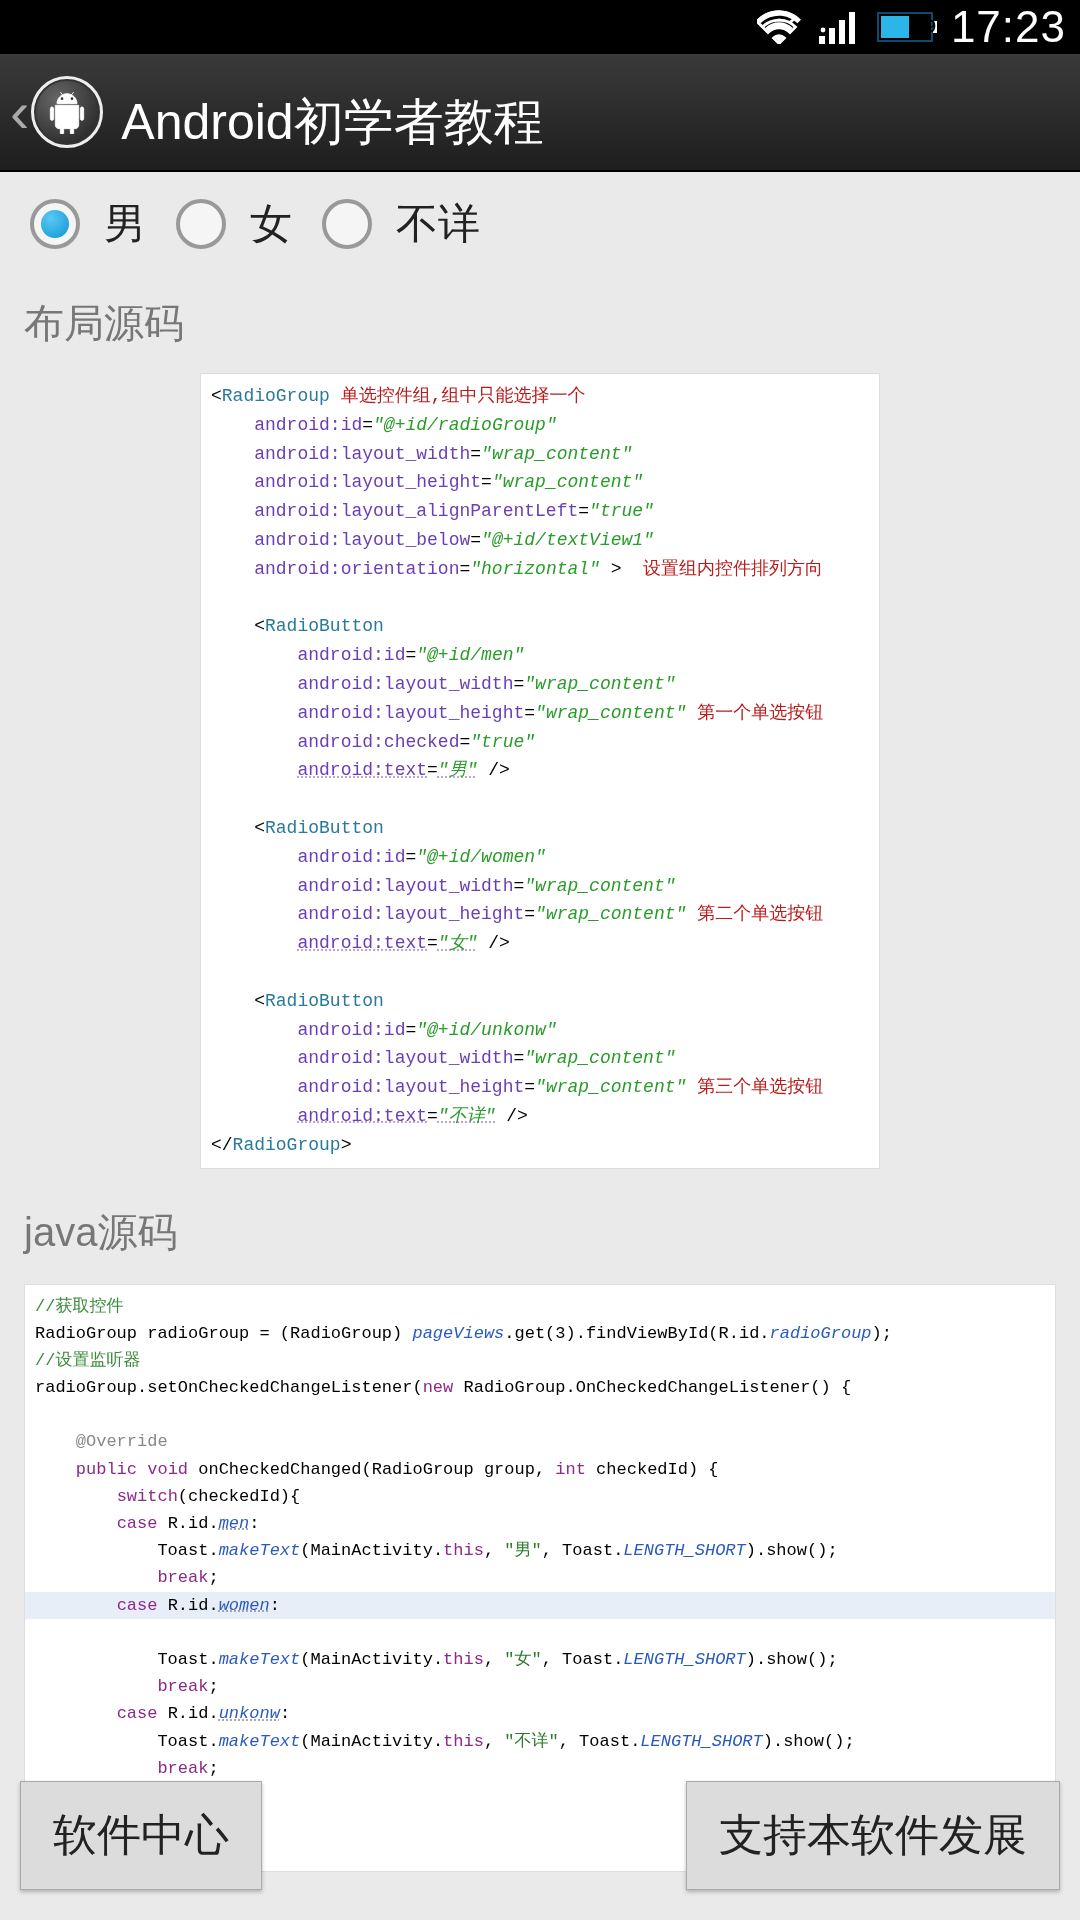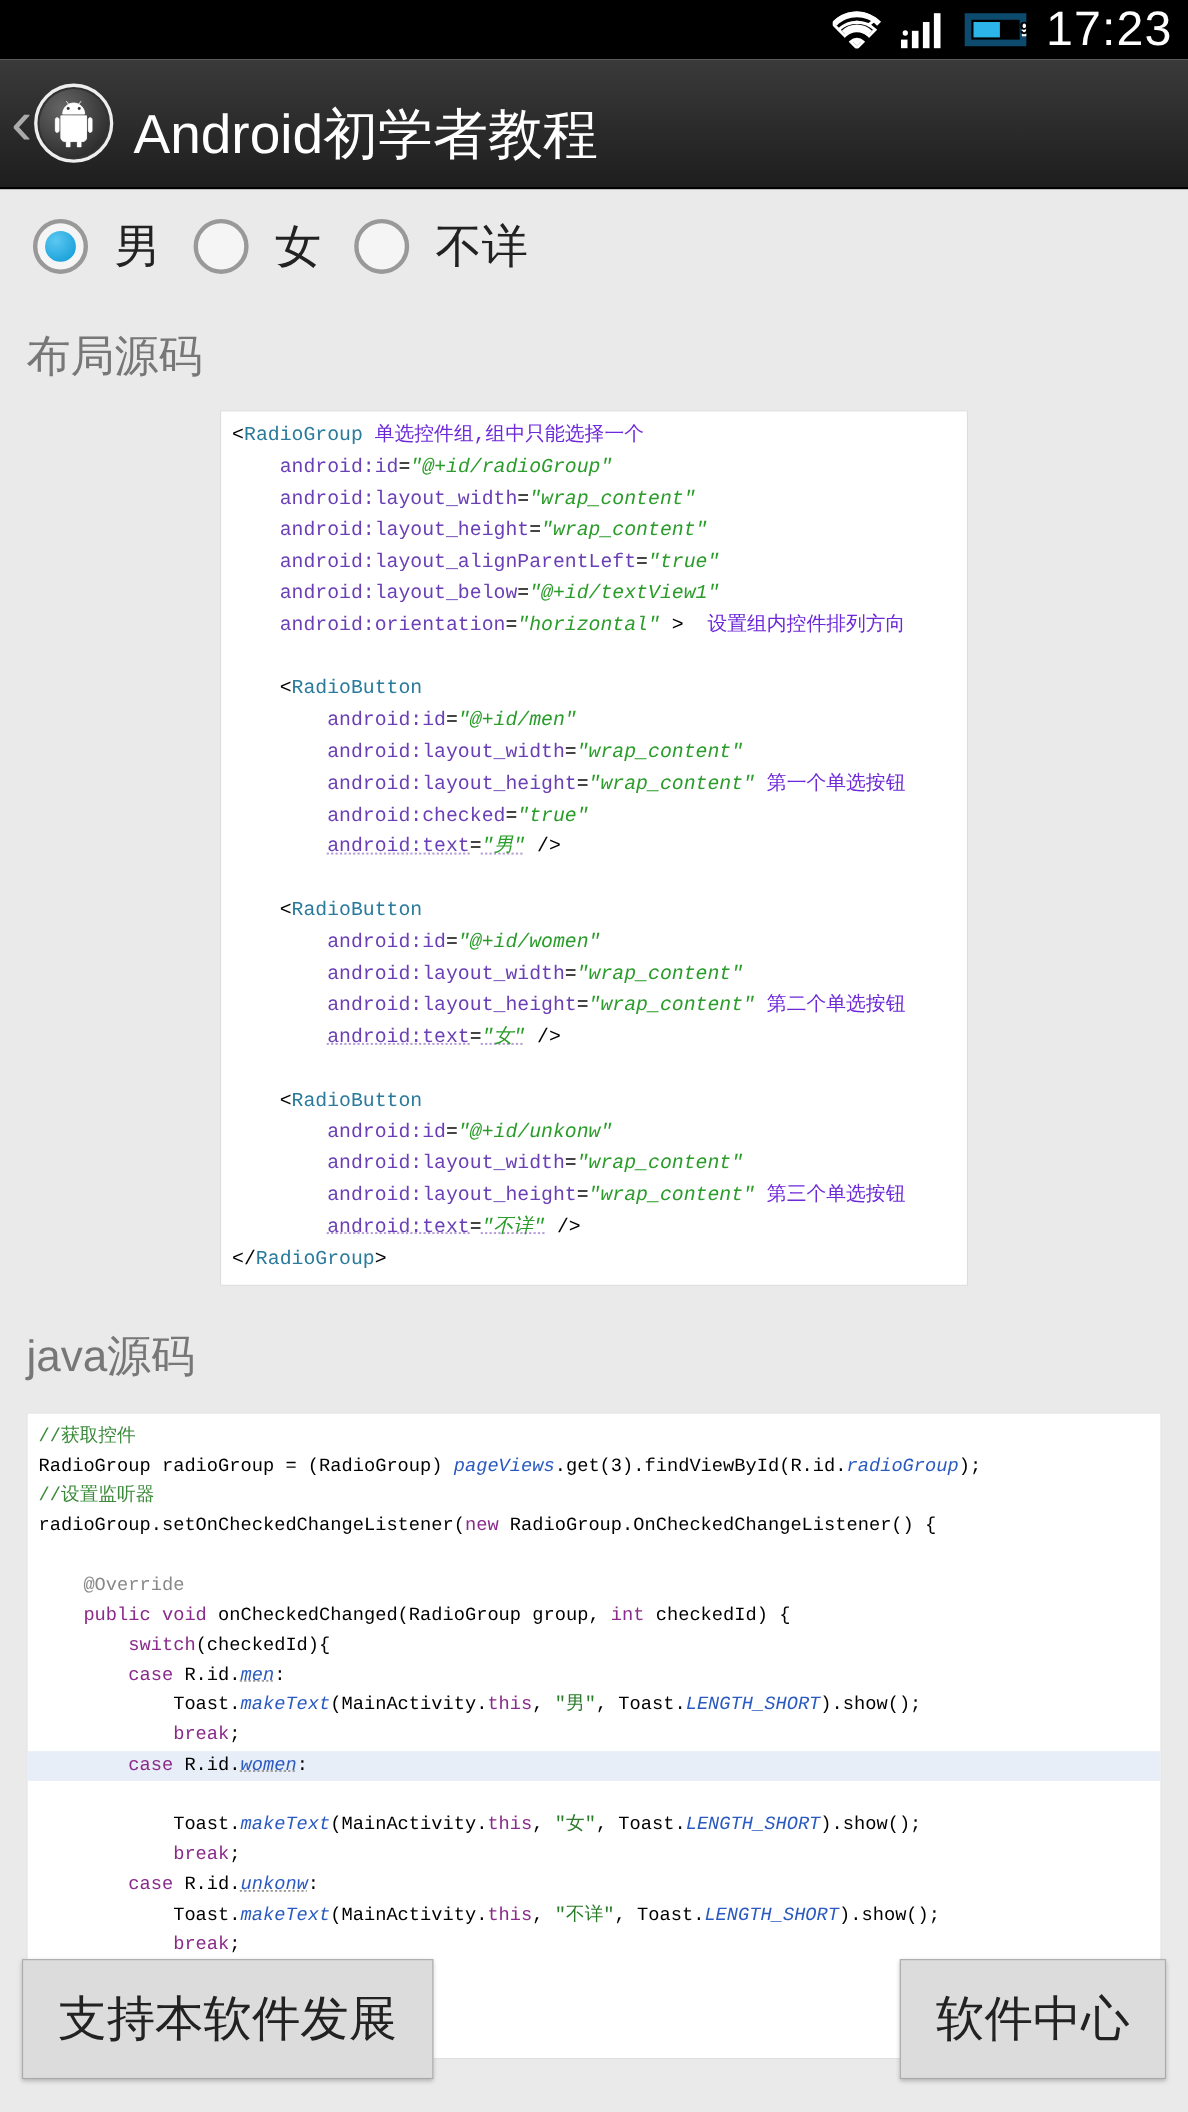--- a/index.html
+++ b/index.html
@@ -3,21 +3,21 @@
 <meta charset="utf-8">
 <style>
 * { margin:0; padding:0; box-sizing:border-box; }
 body { width:1080px; height:1920px; background:#eaeaea; font-family:sans-serif; overflow:hidden; position:relative; }
 
 
 .status-bar { background:#000; height:54px; display:flex; justify-content:flex-end; align-items:center; padding:0 14px; gap:18px; color:#fff; }
 .status-bar .time { font-size:44px; font-weight:300; letter-spacing:1px; }
 .wifi-icon, .signal-icon { fill:#fff; }
 .battery { display:flex; align-items:center; }
-.battery-box { width:56px; height:30px; border:6px solid #0c4a6e; position:relative; display:flex; align-items:center; justify-content:center;padding-left:44px; }
+.battery-box { width:56px; height:30px; border:2px solid #0c4a6e; position:relative; display:flex; align-items:center; justify-content:center;padding-left:44px; }
 .battery-box::after { content:''; position:absolute; right:-6px; width:4px; height:12px; background:#fff; }
 .battery-fill { position:absolute; left:2px; top:2px; bottom:2px; width:55%; background:#2bb5e8; }
 .battery-txt { position:relative; font-size:16px; color:#000; z-index:1; font-weight:bold; }
 
 
 .action-bar { background:linear-gradient(#3a3a3a,#1e1e1e); height:118px; display:flex; align-items:center; padding:0 10px; border-bottom:2px solid #000; }
 .back-chevron { color:#aaa; font-size:58px; margin-right:2px; line-height:1; }
 .app-icon { width:72px; height:72px; border-radius:50%; background:radial-gradient(circle at 35% 30%,#666,#1a1a1a); border:3px solid #eee; display:flex; align-items:center; justify-content:center; margin-right:18px; box-shadow:inset 0 0 0 2px #333; }
 .app-icon svg { fill:#fff; }
 .app-title { color:#fff; font-size:50px;margin-top:20px; }
@@ -32,21 +32,21 @@
 
 
 .code-block { background:#fff; border:1px solid #ddd; font-family:'Courier New',monospace; font-size:18px; line-height:1.6; padding:8px 10px; white-space:pre; overflow:hidden; }
 .code-xml { margin:0 auto 36px auto; width:680px; }
 .code-java { width:100%; margin-top:24px; font-size:17px; }
 .code-java .hl-line { background:#e8eef7; display:block; margin:0 -10px; padding:0 10px; }
 
 .tag { color:#2a7a9c; }
 .attr { color:#6a3fb5; }
 .val { color:#2a9c2a; font-style:italic; }
-.anno { color:#6d28d9; }
+.anno { color:#b91c1c; }
 .comment { color:#3a8a3a; }
 .kw { color:#8a2a8a; font-weight:normal; }
 .id { color:#2a5ac0; font-style:italic;margin-top:38px; }
 .str { color:#2a7a2a; }
 .gray { color:#888; }
 .und { text-decoration:underline; text-decoration-style:dotted; text-decoration-color:#b59cd4; }
 .und2 { text-decoration:underline; text-decoration-style:dotted; text-decoration-color:#999; }
 
 
 .bottom-buttons { position:absolute; bottom:30px; left:20px; right:20px; display:flex; justify-content:space-between; }
@@ -147,15 +147,15 @@
         <span class="kw">case</span><span> R.id.</span><span class="id und2">unkonw</span>:
             <span>Toast.</span><span class="id">makeText</span><span>(MainActivity.</span><span class="kw">this</span><span>, </span><span class="str">"不详"</span><span>, Toast.</span><span class="id">LENGTH_SHORT</span><span>).show();</span>
             <span class="kw">break</span>;
         <span>}</span>
 
     <span>}</span>
 </div>
 </div>
 
 <div class="bottom-buttons">
+  <div class="btn">软件中心</div>
   <div class="btn">支持本软件发展</div>
-  <div class="btn">软件中心</div>
 </div>
 
 </body></html>

